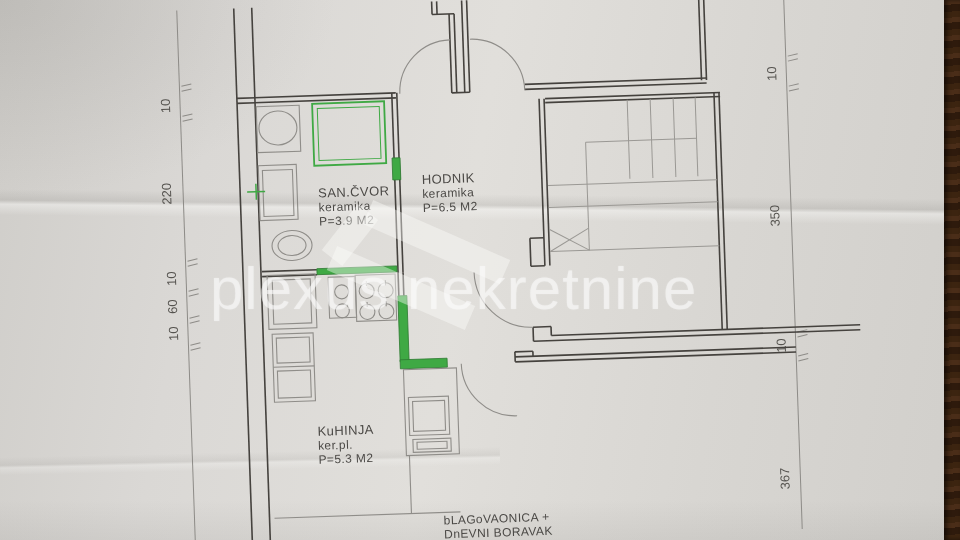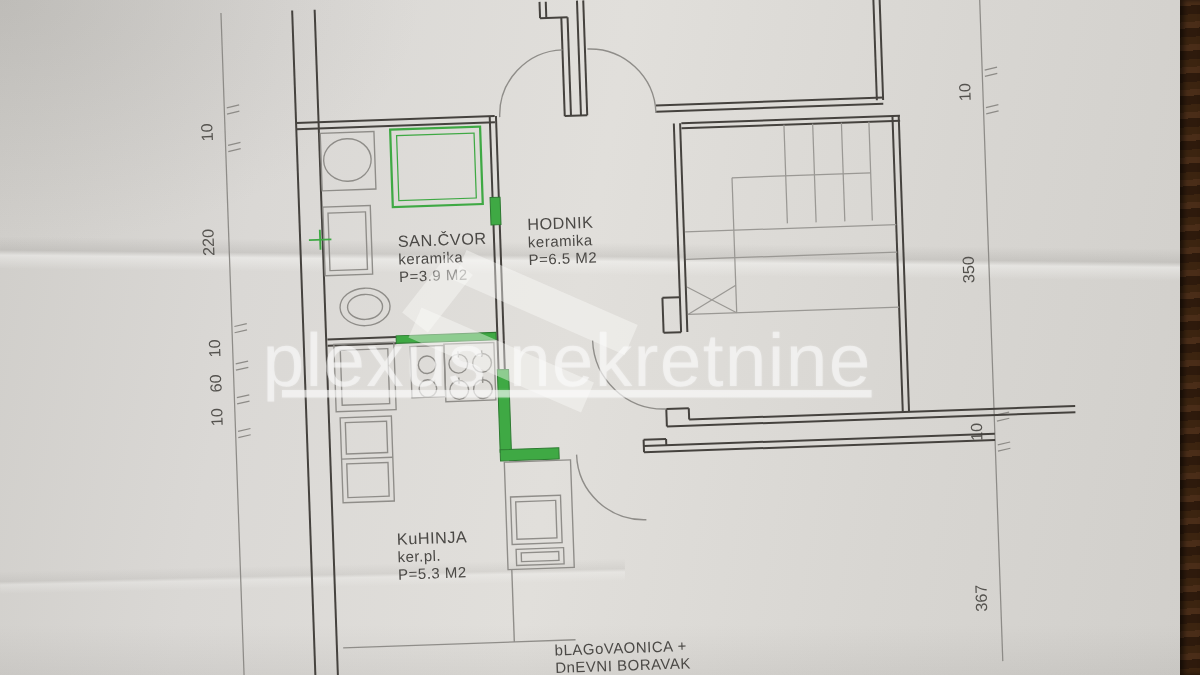--- a/index.html
+++ b/index.html
@@ -37,21 +37,20 @@
   }
   .room-label{position:absolute;line-height:14px;letter-spacing:0.4px;}
   .room-label .l1{font-size:13px;}
   .room-label .l2,.room-label .l3{font-size:12px;}
   .room-label span{display:block;}
   #watermark-layer{position:absolute;left:0;top:0;width:960px;height:540px;pointer-events:none;}
   #watermark-text{
     position:absolute;left:210px;top:254px;font-size:60px;letter-spacing:1px;
     color:rgba(252,252,251,0.55);white-space:nowrap;
     text-shadow:0 0 2px rgba(255,255,255,0.25);
-    text-decoration:underline;
   }
   svg text.dim{font-family:"Liberation Sans",sans-serif;font-size:13px;fill:#55534f;}
   .wall{stroke:var(--wall);stroke-width:1.6;fill:none;}
   .thin{stroke:var(--thin-line);stroke-width:1.1;fill:none;}
   .stair{stroke:#9a9894;stroke-width:1;fill:none;}
   .dimline{stroke:#8d8b87;stroke-width:1;fill:none;}
   .green-stroke{stroke:var(--highlight-green);fill:none;}
   .green-fill{fill:var(--highlight-green);stroke:#2d7a31;stroke-width:0.8;}
   .wm-band{stroke:rgba(252,252,251,0.42);stroke-width:26;fill:none;}
 </style>

